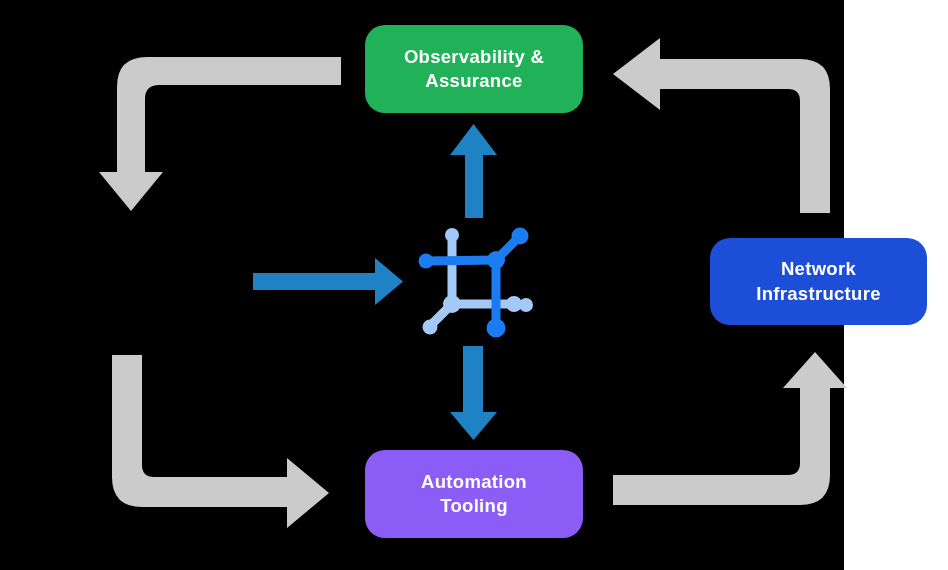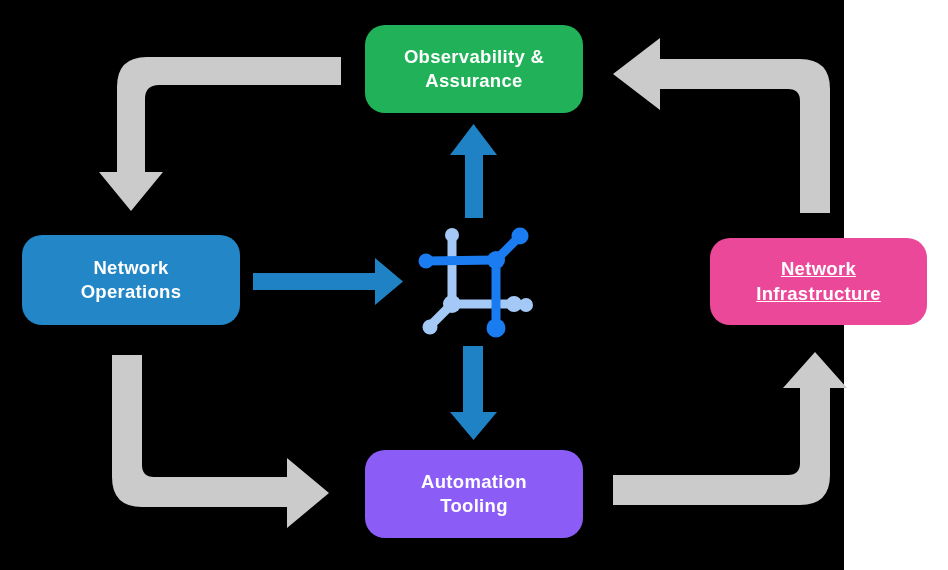--- a/index.html
+++ b/index.html
@@ -73,25 +73,22 @@
         <circle cx="520" cy="236" r="8.5" stroke="none"></circle>
         <circle cx="496" cy="328" r="9.5" stroke="none"></circle>
       </g>
     </g>
   </svg>
 
   <div class="node" id="node-observability" style="background-color: rgb(33, 177, 88);">
     <span class="node-label">Observability &amp; Assurance</span>
   </div>
 
-  <div class="node" id="node-operations" style="background-color: rgb(35, 134, 199);">
-    <span class="node-label">Network Operations</span>
-  </div>
 
-  <div class="node" id="node-infrastructure" style="background-color: #ec4899; text-decoration: underline;">
+  <div class="node" id="node-infrastructure" style="background-color: #1d4ed8;">
     <span class="node-label">Network Infrastructure</span>
   </div>
 
   <div class="node" id="node-automation" style="background-color: #8b5cf6;">
     <span class="node-label">Automation Tooling</span>
   </div>
 
 </div>
 
 </body></html>

